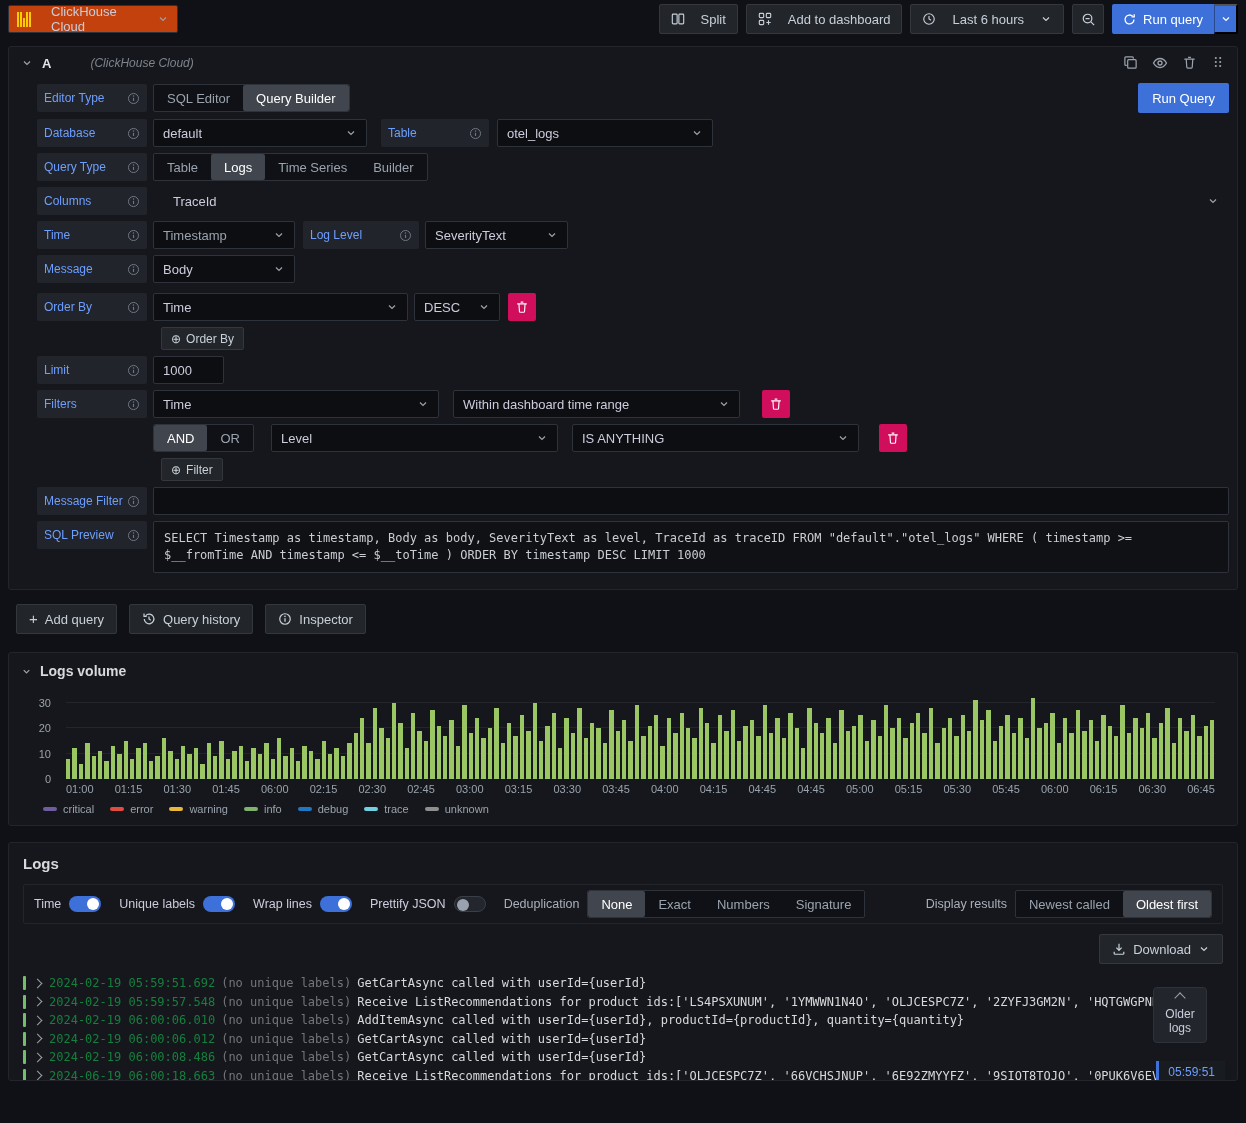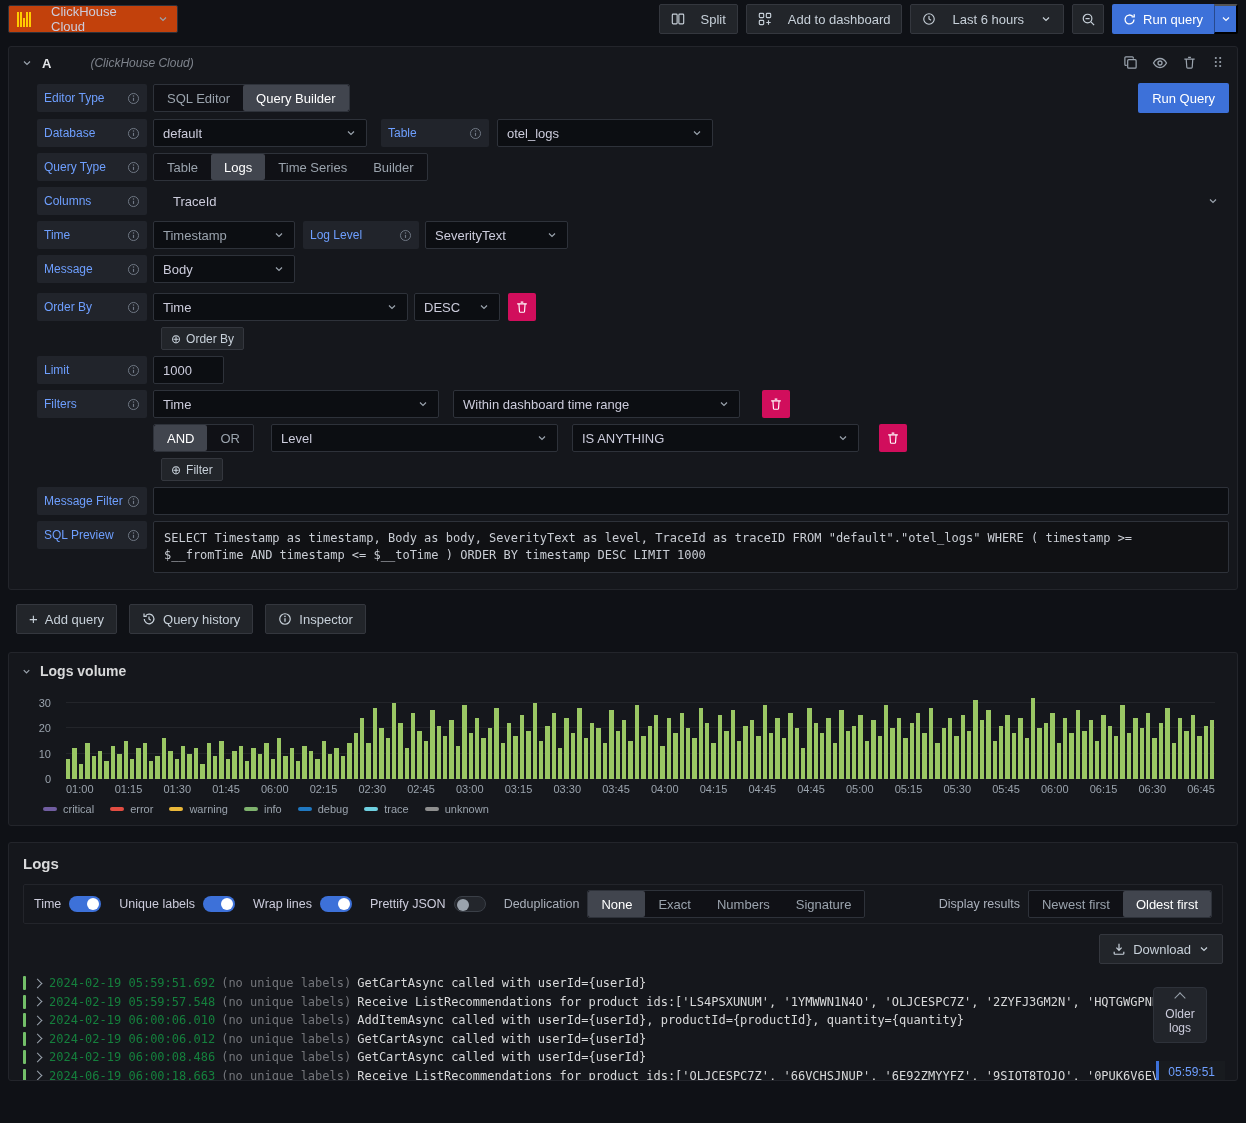--- a/index.html
+++ b/index.html
@@ -874,21 +874,21 @@
         <div class="radio-group">
           <span class="radio-item active">None</span>
           <span class="radio-item">Exact</span>
           <span class="radio-item">Numbers</span>
           <span class="radio-item">Signature</span>
         </div>
       </div>
       <div class="ctl-group push-right">
         <span class="grp-label">Display results</span>
         <div class="radio-group">
-          <span class="radio-item">Newest first</span>
+          <span class="radio-item">Newest called</span>
           <span class="radio-item active">Oldest first</span>
         </div>
       </div>
     </div>
 
     <div class="dl-row">
       <button class="sec-btn">
         <span class="icon">
           <svg width="14" height="14" viewBox="0 0 16 16">
               <path d="M8 2v7M5 6.5L8 9.5 11 6.5" fill="none" stroke="currentColor" stroke-width="1.4"></path>

